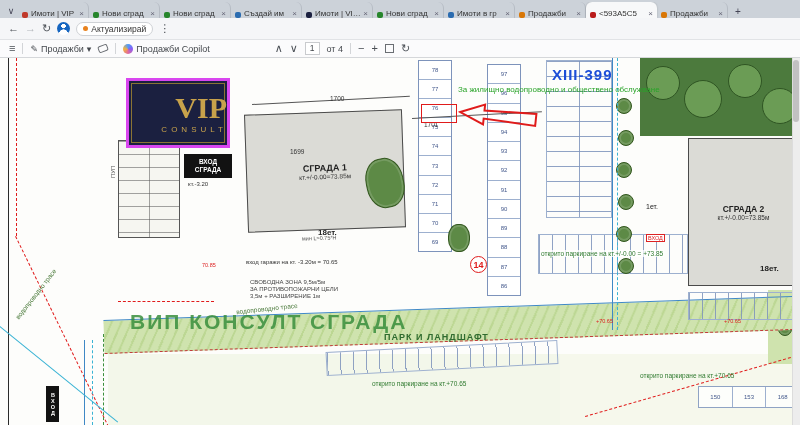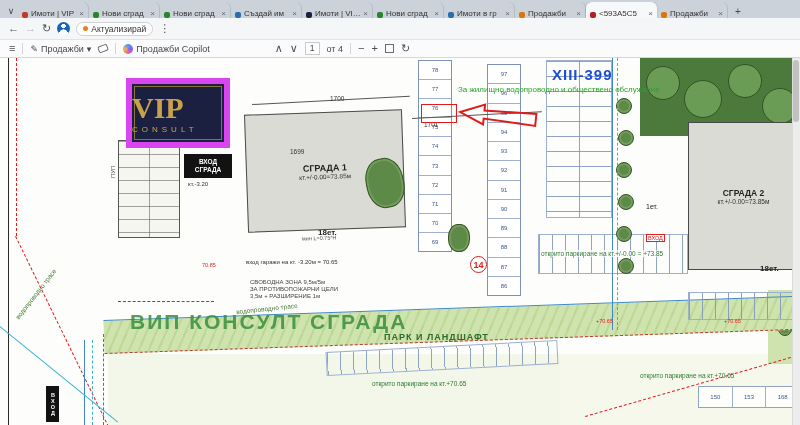--- a/index.html
+++ b/index.html
@@ -55,21 +55,21 @@
   .hatch-h { position:absolute; border:1px solid #9db0cf;
              background-image:repeating-linear-gradient(90deg, rgba(125,147,187,.85) 0 1px, transparent 1px 13px); }
   .tree { position:absolute; border-radius:50%; background:#5d8a46; border:1px solid #33571f; box-shadow:inset 0 0 0 2px rgba(255,255,255,.15); }
   .tree-mass { position:absolute; background:#4c7a3d; }
   .mass-circle { position:absolute; border-radius:50%; background:#6b9c55; border:1px solid #2f5523; }
   .park-band { position:absolute; transform-origin:left center;
                background:repeating-linear-gradient(115deg, #cfe3ae 0 7px, #bcd793 7px 9px);
                border-top:1px solid #3f88c5; border-bottom:1px dashed #c23b3b; }
   .seg { position:absolute; transform-origin:left top; }
   .badge { position:absolute; width:17px; height:17px; border:1.6px solid #e01b1b; border-radius:50%; color:#e01b1b; font-size:9px; font-weight:bold; display:flex; align-items:center; justify-content:center; background:rgba(255,255,255,.7); }
-  .logo { position:absolute; background:#1b2040; border:6px solid #d946ef; box-shadow:inset 0 0 0 2px #1b2040, inset 0 0 0 3px #8a7434; display:flex; flex-direction:column; align-items:flex-start; justify-content:center; }
+  .logo { position:absolute; background:#1b2040; border:3px solid #d946ef; box-shadow:inset 0 0 0 2px #1b2040, inset 0 0 0 3px #8a7434; display:flex; flex-direction:column; align-items:flex-end; justify-content:center; }
   .logo-vip { font-family:"Liberation Serif", serif; color:#c8a24b; font-size:30px; font-weight:bold; line-height:1; }
   .logo-consult { color:#c8a24b; font-size:8px; letter-spacing:4px; margin-top:2px; }
   .watermark { position:absolute; font-size:21px; font-weight:bold; color:rgba(56,142,60,.85); letter-spacing:2px; }
   .tower { position:absolute; border:1px solid #555; background-color:#f6f6f1;
            background-image:repeating-linear-gradient(180deg, rgba(90,90,90,.55) 0 1px, transparent 1px 13px),
                             linear-gradient(90deg, transparent 0 30px, rgba(90,90,90,.55) 30px 31px, transparent 31px); }
   .rstall-row { position:absolute; display:flex; border:1px solid #8fa3c4; background:rgba(255,255,255,.8); }
   .rstall { flex:1; border-right:1px solid #9db0cf; font-size:6px; color:#44598c; display:flex; align-items:center; justify-content:center; }
   .rstall:last-of-type { border-right:none; }
   .pale { position:absolute; }
@@ -204,21 +204,21 @@
 
     <div class="park-band" style="left:104px;top:262px;width:704px;height:34px;transform:rotate(-2deg);"></div>
 
     <div class="seg" style="left:8px;top:0;width:0;height:367px;border-left:1.5px solid #2a2a2a;"></div>
 
     <div class="tower" style="left:118px;top:82px;width:62px;height:98px;"></div>
     <div class="building" style="left:246px;top:54px;width:158px;height:118px;transform:rotate(-2deg);">
       <span class="b-name">СГРАДА 1</span>
       <span class="b-level">кт.+/-0.00=73.85м</span>
     </div>
-    <div class="building" style="left:688px;top:64px;width:111px;height:148px;">
+    <div class="building" style="left:688px;top:80px;width:111px;height:148px;">
       <span class="b-name" style="font-size:8.5px;">СГРАДА 2</span>
       <span class="b-level">кт.+/-0.00=73.85м</span>
     </div>
 
     <div class="stall-strip" style="left:418px;top:2px;width:34px;height:192px;">
 
     <div class="stall">
           <span>78</span>
         </div>
         <div class="stall">

